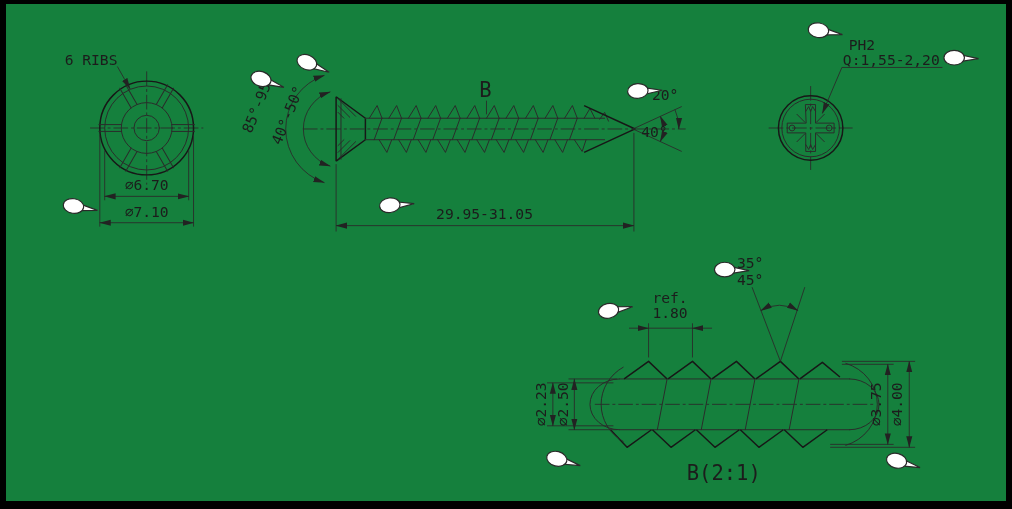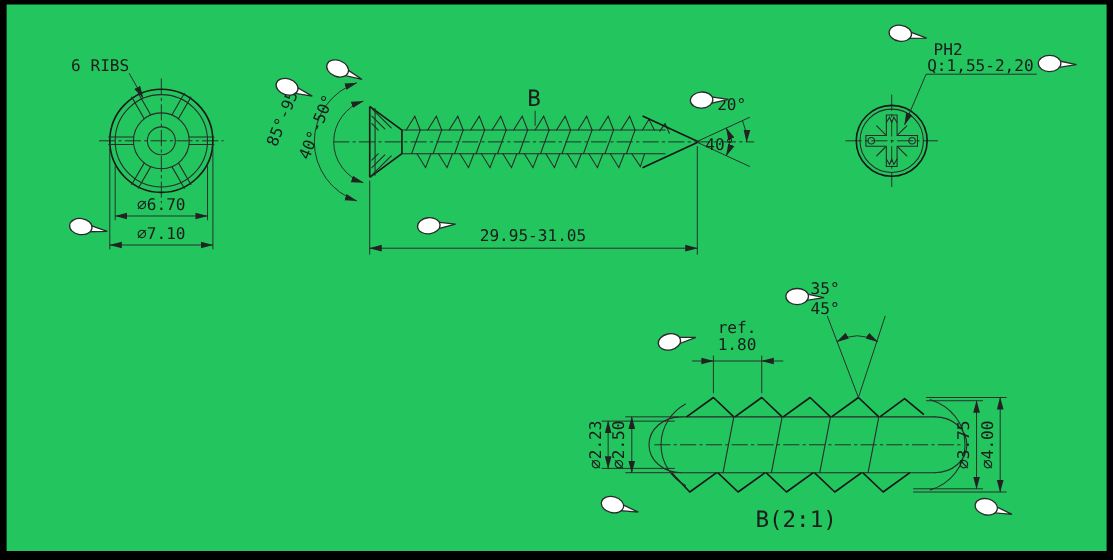--- a/index.html
+++ b/index.html
@@ -1,18 +1,18 @@
 <!DOCTYPE html>
 <html><head>
 <meta charset="utf-8">
 <style>
   html,body{margin:0;padding:0;background:#777;}
   .page{
     width:1012px;height:509px;box-sizing:border-box;position:relative;
-    background:#22c55e;border:4px solid #000;border-left-width:6px;
+    background:#15803d;border:4px solid #000;border-left-width:6px;
     border-right-width:6px;border-bottom-width:8px;overflow:hidden;
   }
   svg{position:absolute;left:0;top:0;width:100%;height:100%;}
   .ln{stroke:#2a2a2a;stroke-width:1;fill:none;stroke-linecap:round;}
   .ol{stroke:#171717;stroke-width:1.5;fill:none;stroke-linejoin:round;}
   .cl{stroke:#2a2a2a;stroke-width:.9;fill:none;stroke-dasharray:15 3 3 3;}
   .dm{stroke:#2a2a2a;stroke-width:.9;fill:none;}
   .bal{stroke:#2a2a2a;stroke-width:1.2;fill:#fff;}
   .t{font-family:"DejaVu Sans Mono",monospace;font-size:15px;fill:#1c1c1c;}
   .tb{font-family:"DejaVu Sans Mono",monospace;font-size:21px;fill:#1c1c1c;}

